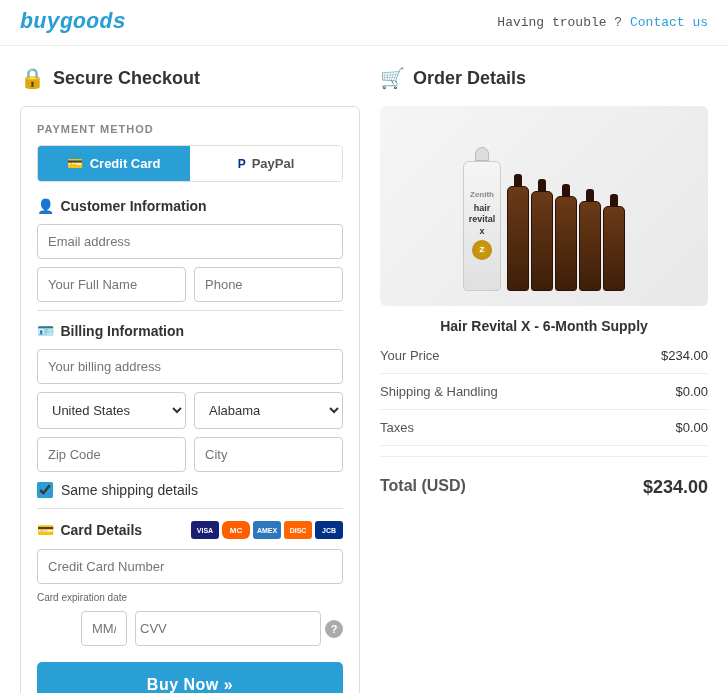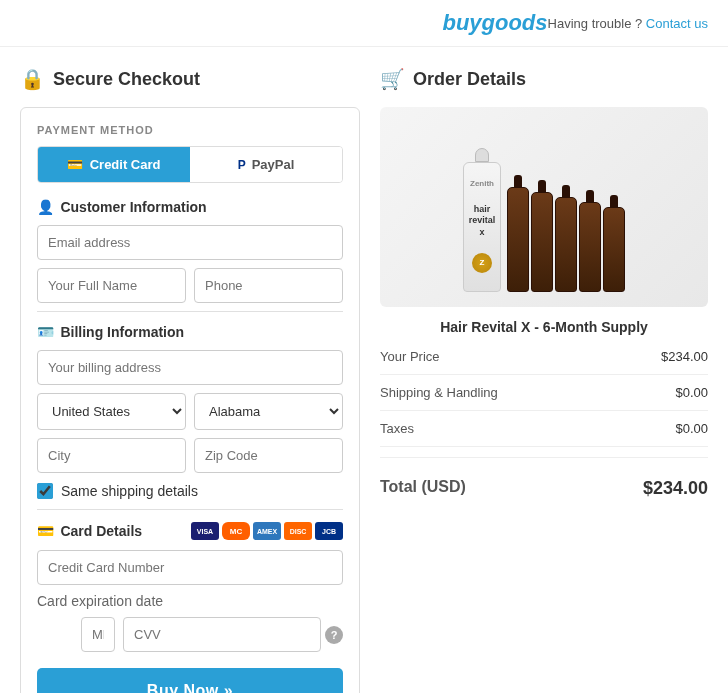--- a/index.html
+++ b/index.html
@@ -1,23 +1,24 @@
 <!DOCTYPE html>
 <html><head>
   <meta charset="utf-8">
   <style>
     * { box-sizing: border-box; margin: 0; padding: 0; }
     body { font-family: Arial, sans-serif; font-size: 14px; color: #333; background: #fff; }
 
     .top-bar {
       display: flex;
-      justify-content: flex-end;
+      justify-content: space-between;
       align-items: center;
       padding: 10px 20px;
       border-bottom: 1px solid #eee;
+      font-family: Liberation Mono, monospace;
     }
     .logo {
       font-size: 22px;
       font-weight: bold;
       color: #2a9fd6;
       font-style: italic;
     }
     .trouble-text { font-size: 13px; color: #555; }
     .trouble-text a { color: #2a9fd6; text-decoration: none; }
 
@@ -175,21 +176,21 @@
     }
     .expiry-field { flex: 1; margin-left: 44px; }
     .cvv-wrapper {
       display: flex;
       align-items: center;
       gap: 4px;
       flex: 0 0 100px;
     }
     .cvv-input {
       flex: 1;
-      padding: 9px 10px;
+      padding: 9px 4px;
       border: 1px solid #ccc;
       border-radius: 4px;
       font-size: 13px;
       color: #999;
       outline: none;
     }
     .help-icon {
       width: 18px;
       height: 18px;
       border-radius: 50%;
@@ -274,21 +275,21 @@
     .cart-icon {
       font-size: 20px;
     }
 
     .section-divider {
       border: none;
       border-top: 1px solid #e0e0e0;
       margin: 6px 0 12px 0;
     }
     .label-expiry {
-      font-size: 14px;
+      font-size: 10px;
       color: #666;
       margin-bottom: 4px;
       margin-top: 8px;
     }
   </style>
 </head>
 <body>
 
 <div class="top-bar">
   <div class="logo">buygoods</div>
@@ -358,24 +359,24 @@
           </select>
         </div>
         <div class="form-field">
           <select class="form-select">
             <option>Alabama</option>
           </select>
         </div>
       </div>
       <div class="form-row">
         <div class="form-field">
+          <input class="form-input" type="text" placeholder="Zip Code" style="">
+        </div>
+        <div class="form-field">
           <input class="form-input" type="text" placeholder="City" style="">
-        </div>
-        <div class="form-field">
-          <input class="form-input" type="text" placeholder="Zip Code" style="">
         </div>
       </div>
       <div class="checkbox-row">
         <input type="checkbox" checked="" style="">
         <label>Same shipping details</label>
       </div>
 
       <hr class="section-divider">
 
       
@@ -419,21 +420,21 @@
     </div>
 
     <div class="order-image">
       <div class="bottles-container">
 
         <div style="display:flex; flex-direction:column; align-items:center; margin-right:4px;">
           <div style="width:14px; height:14px; background:#ddd; border-radius:50% 50% 0 0; border:1px solid #bbb;"></div>
           <div style="width:38px; height:130px; background:linear-gradient(180deg,#f5f5f5,#e0e0e0); border-radius:6px 6px 4px 4px; border:1px solid #ccc; display:flex; align-items:center; justify-content:center;">
             <div style="text-align:center; font-size:7px; color:#555; line-height:1.3; padding:4px;">
               <div style="font-size:8px; font-weight:bold; color:#888;">Zenith</div>
-              <div style="font-size:9px; font-weight:bold; color:#333; margin:14px 0;">hair revital x</div>
+              <div style="font-size:9px; font-weight:bold; color:#333; margin:2px 0;">hair revital x</div>
               <div style="width:20px; height:20px; background:radial-gradient(circle,#d4a017,#b8860b); border-radius:50%; margin:2px auto; display:flex; align-items:center; justify-content:center; color:#fff; font-size:8px; font-weight:bold;">Z</div>
             </div>
           </div>
         </div>
 
         <div style="display:flex; gap:2px; align-items:flex-end;">
           <div style="display:flex; flex-direction:column; align-items:center;">
             <div style="width:8px; height:12px; background:#2a1005; border-radius:3px 3px 0 0;"></div>
             <div style="width:22px; height:105px; background:linear-gradient(180deg,#6b3a18,#3d1f08); border-radius:5px 5px 3px 3px; border:1px solid #2a1005;"></div>
           </div>

